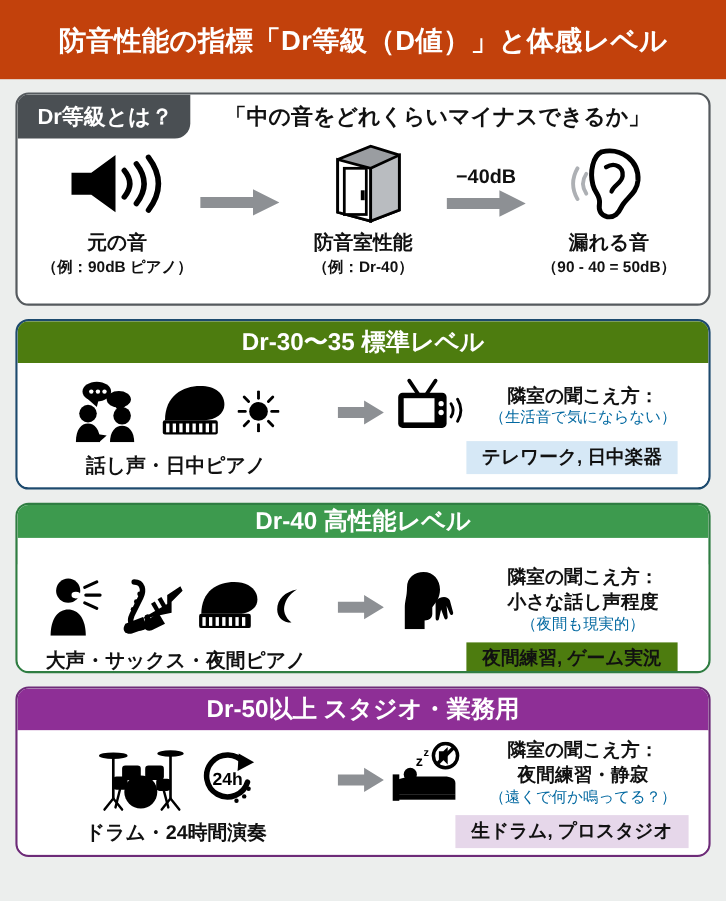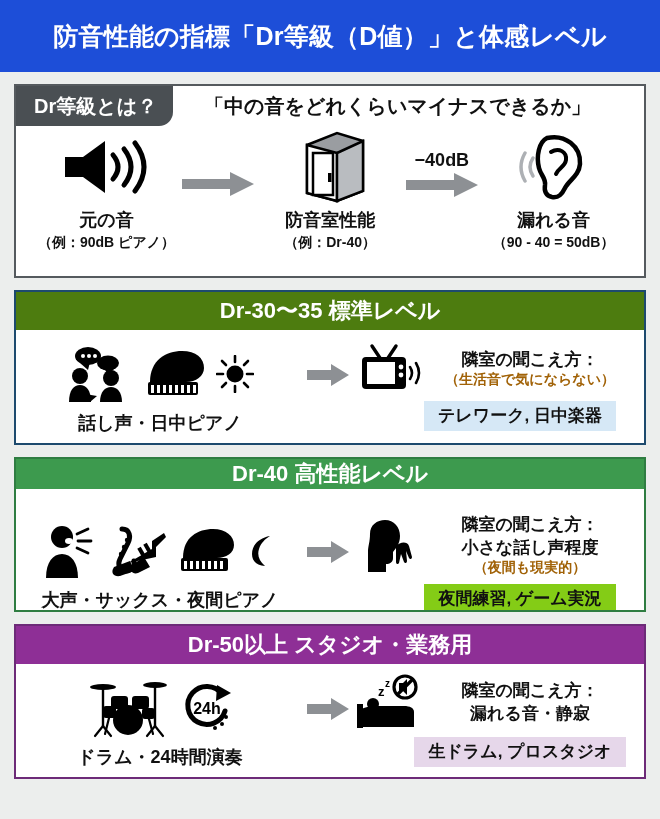--- a/index.html
+++ b/index.html
@@ -11,37 +11,37 @@
     height: 819px;
     background: #eceeed;
     font-family: "Liberation Sans", "DejaVu Sans", sans-serif;
     overflow: hidden;
     -webkit-font-smoothing: antialiased;
   }
 
   
   .page-header {
     height: 72px;
-    background: #1d4ed8;
+    background: #c2410c;
     display: flex;
     align-items: center;
     justify-content: center;
   }
   .page-header-title {
     color: #ffffff;
     font-size: 25px;
     font-weight: bold;
     letter-spacing: 0.2px;
     white-space: nowrap;
   }
 
   
   .card {
     margin: 0 14px 12px 14px;
-    border-radius: 0;
+    border-radius: 12px;
     overflow: hidden;
     box-sizing: border-box;
   }
 
   
   .intro-card {
     margin-top: 12px;
     background: #ffffff;
     border: 2px solid #555a5e;
     position: relative;
@@ -209,22 +209,22 @@
     white-space: nowrap;
   }
   .res-line2 {
     font-size: 17px;
     font-weight: bold;
     color: #111111;
     white-space: nowrap;
   }
   .res-line3 {
     font-size: 14px;
-    font-weight: bold;
-    color: #a16207;
+    font-weight: normal;
+    color: #0369a1;
     white-space: nowrap;
   }
   .level-chip-row {
     display: flex;
     justify-content: center;
     margin-top: 7px;
     padding-left: 60px;
   }
   .level-chip {
     font-size: 17px;
@@ -234,21 +234,21 @@
     white-space: nowrap;
   }
 
   
   .lv-blue { border-color: #1d4a6e; }
   .lv-blue .level-head { background: #4d7c0f; }
   .lv-blue .level-chip { background: #d6e8f6; }
 
   .lv-green { border-color: #2f7d42; gap: 24px; }
   .lv-green .level-head { background: #3d9a4e; }
-  .lv-green .level-chip { background: #84cc16; }
+  .lv-green .level-chip { background: #4d7c0f; }
 
   .lv-purple { border-color: #6d2b78; }
   .lv-purple .level-head { background: #8e2f96; }
   .lv-purple .level-chip { background: #e6d7ea; }
 
   svg { display: block; }
 </style>
 </head>
 <body>
 
@@ -568,21 +568,22 @@
             <rect x="6" y="48" width="54" height="5" fill="#000"></rect>
             <text x="24" y="22" font-family="Liberation Sans, sans-serif" font-size="13" font-weight="bold" fill="#000">z</text>
             <text x="31" y="13" font-family="Liberation Sans, sans-serif" font-size="10" font-weight="bold" fill="#000">z</text>
             <circle cx="51" cy="13" r="11" fill="none" stroke="#000" stroke-width="3.2"></circle>
             <line x1="43" y1="21" x2="59" y2="5" stroke="#000" stroke-width="3.2"></line>
             <path d="M45 9 L49 9 L53 5 L53 21 L49 17 L45 17 Z" fill="#000"></path>
           </svg>
         </div>
         <div class="level-result-text">
           <div class="res-line1">隣室の聞こえ方：</div>
-          <div class="res-line2">漏れる音・静寂</div>
+          <div class="res-line2">夜間練習・静寂</div>
+          <div class="res-line3">（遠くで何か鳴ってる？）</div>
         </div>
       </div>
       <div class="level-chip-row">
         <div class="level-chip">生ドラム, プロスタジオ</div>
       </div>
     </div>
 
   </div>
 </div>
 

